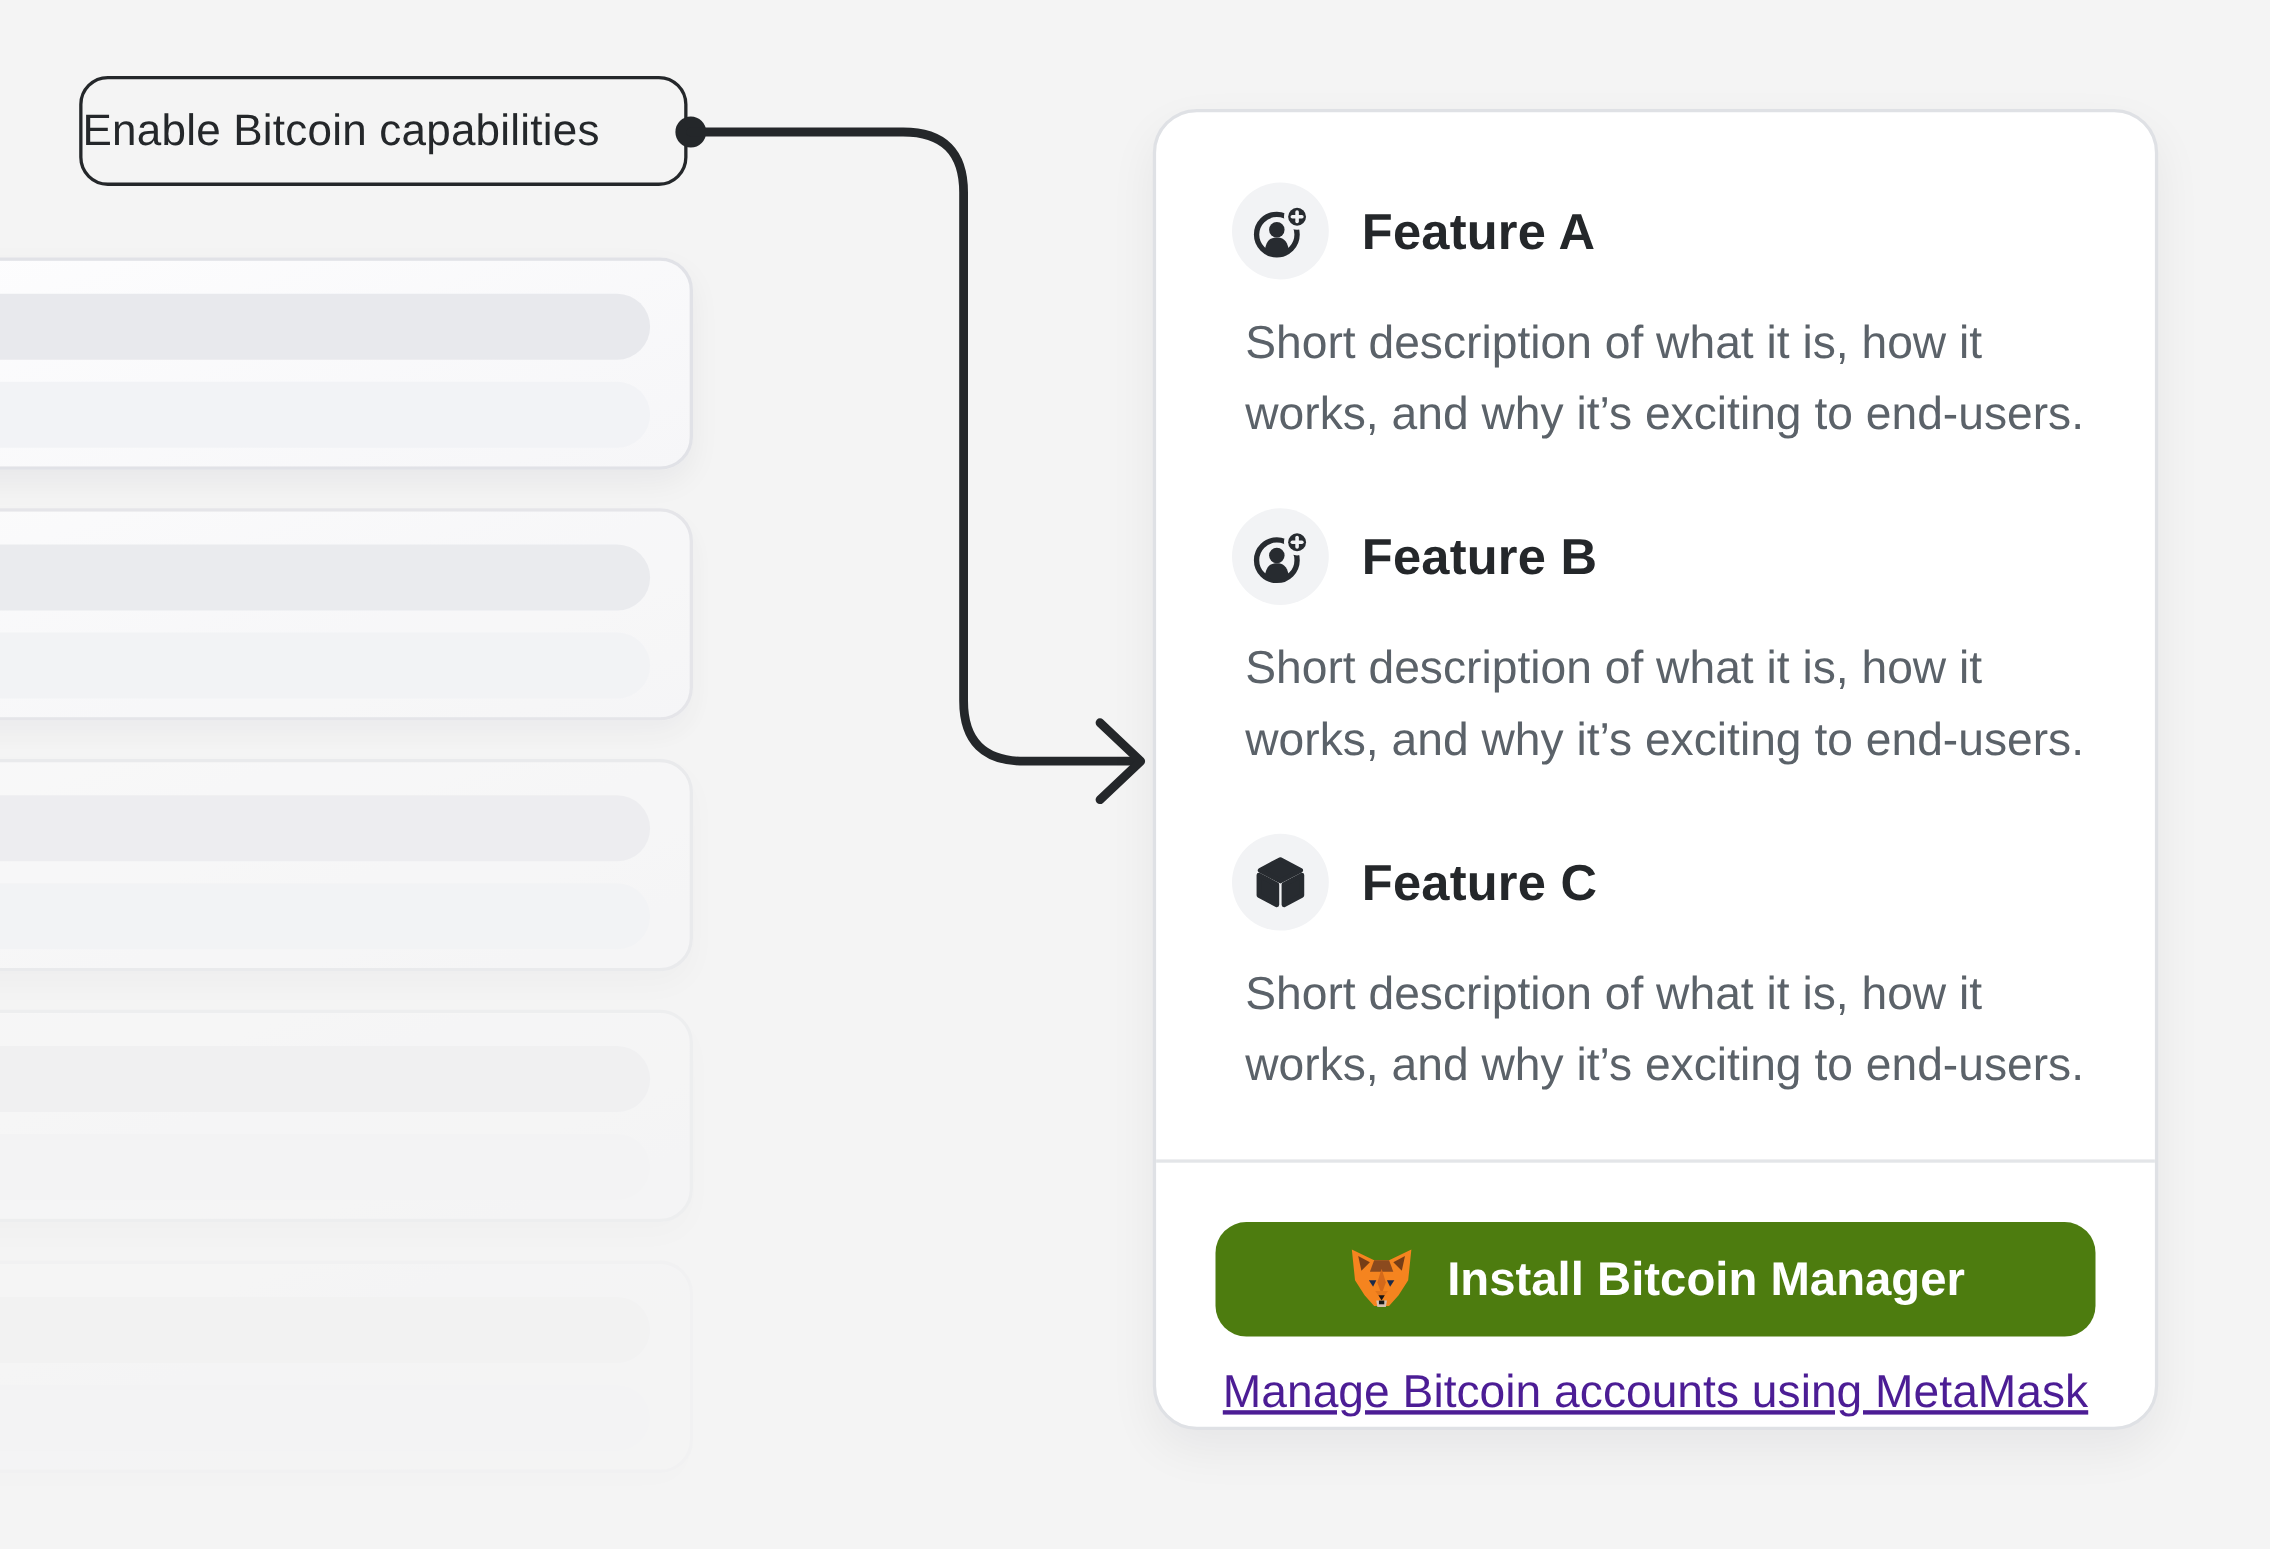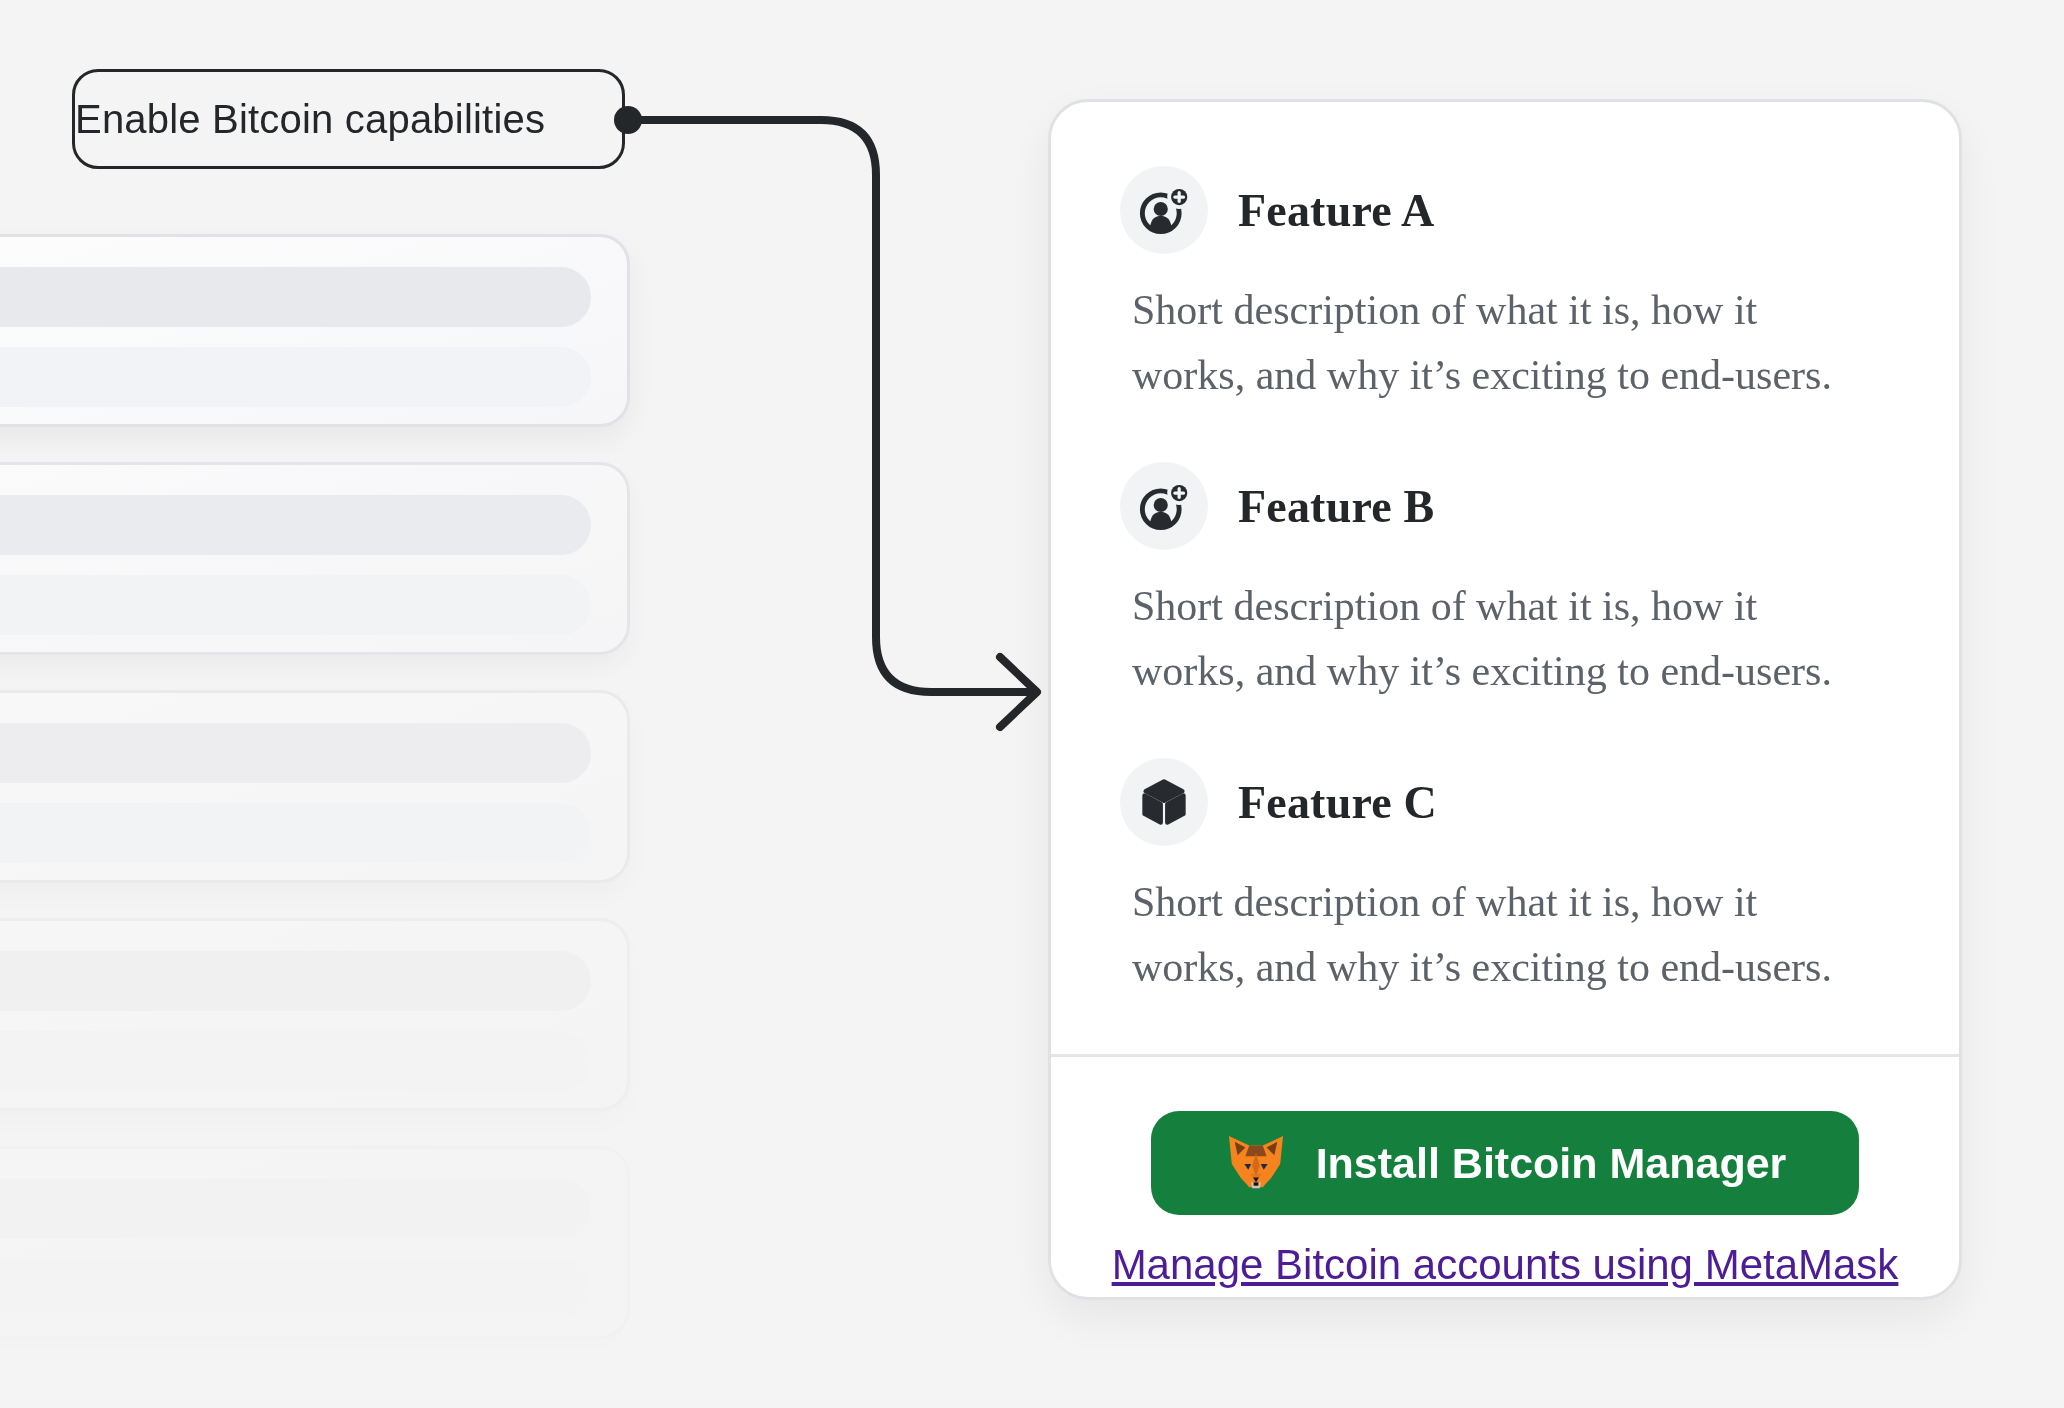--- a/index.html
+++ b/index.html
@@ -41,35 +41,35 @@
   .skel-4{top:918px;opacity:.33;}
   .skel-5{top:1146px;opacity:.15;}
 
   
   .card{
     position:absolute;left:1048px;top:99px;width:914px;height:1201px;
     background:#ffffff;border:3px solid #dfe1e5;border-radius:40px;
     box-sizing:border-box;
     box-shadow:0 18px 44px rgba(20,24,31,.06);
   }
-  .card-top{padding:64px 60px 0 69px;font-family:Liberation Serif, serif;}
+  .card-top{padding:64px 60px 0 69px;}
   .feature{display:flex;align-items:center;gap:30px;margin:0 0 24px 0;}
   .icon-circle{
     width:88px;height:88px;border-radius:50%;background:#f2f3f5;
     display:flex;align-items:center;justify-content:center;flex:0 0 auto;
   }
   .feature h2{margin:0;font-size:46px;font-weight:bold;color:#24272a;letter-spacing:.2px;}
   .desc{margin:0 0 54px 12px;font-size:42px;line-height:65px;color:#5b6269;}
   .desc span{display:block;}
   .divider{height:3px;background:#e3e5e8;}
   .card-bottom{padding:54px 0 0 0;text-align:center;}
   .cta{
-    width:708px;height:104px;margin:0 auto;
+    width:800px;height:104px;margin:0 auto;
     display:flex;align-items:center;justify-content:center;gap:28px;
-    background:#15803d;border:none;border-radius:28px;cursor:pointer;
+    background:#4d7c0f;border:none;border-radius:28px;cursor:pointer;
     color:#ffffff;font-size:43px;font-weight:bold;
     font-family:"Liberation Sans", sans-serif;
   }
   .fox{display:flex;align-items:center;}
   .caption{margin:26px 0 0 0;font-size:42px;color:#4c1d95;text-decoration:underline;}
 </style>
 </head>
 <body>
 
 <div class="stage">

